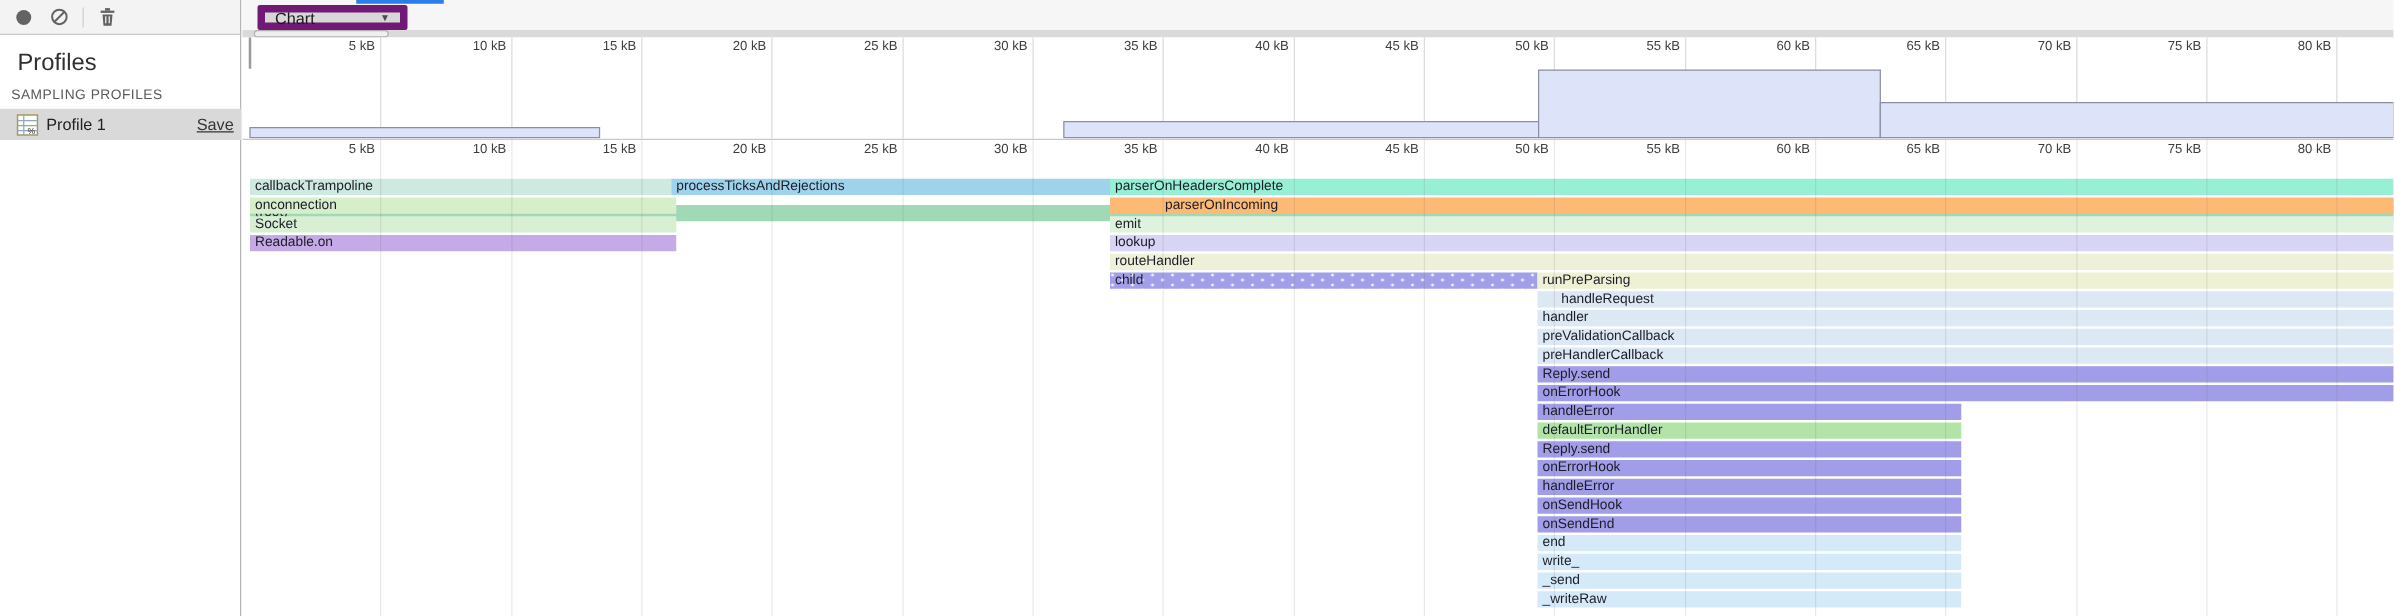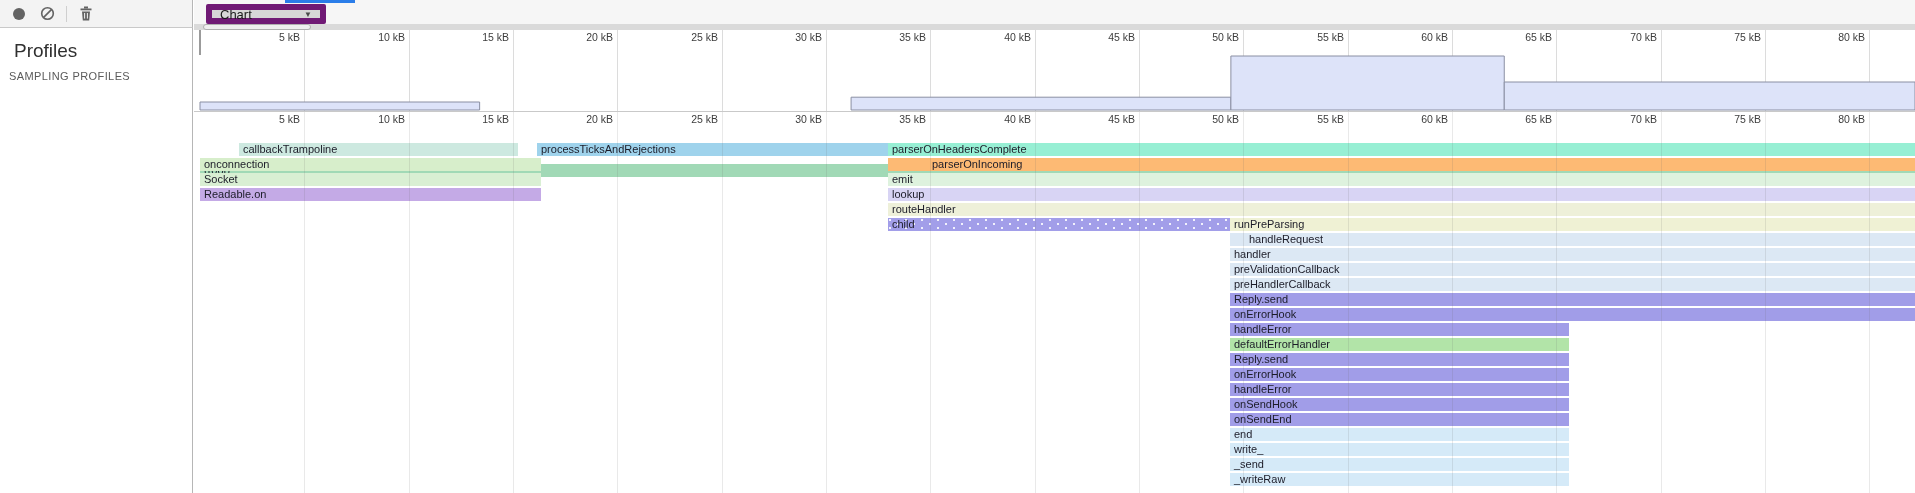--- a/index.html
+++ b/index.html
@@ -101,20 +101,32 @@
   <div class="rheader"></div>
   <div class="tab-indicator"></div>
   <div class="select">
     <span class="lbl">Chart</span>
     <span class="arrow">▼</span>
   </div>
 
   <div class="sidebar">
     <div class="profiles-title">Profiles</div>
     <div class="sampling-head">SAMPLING PROFILES</div>
+    <div class="profile-row">
+      <svg class="picon" viewBox="0 0 18 18">
+        <rect x="1" y="1" width="16" height="16" fill="#fdfdf2" stroke="#a09a6a" stroke-width="1.2"></rect>
+        <line x1="1" y1="5.5" x2="17" y2="5.5" stroke="#8fa8c8" stroke-width="1"></line>
+        <line x1="1" y1="9.5" x2="17" y2="9.5" stroke="#8fa8c8" stroke-width="1"></line>
+        <line x1="1" y1="13.5" x2="17" y2="13.5" stroke="#8fa8c8" stroke-width="1"></line>
+        <line x1="6" y1="1" x2="6" y2="17" stroke="#8fa8c8" stroke-width="1"></line>
+        <text x="9" y="16.2" font-size="7" fill="#333" font-family="Liberation Sans, sans-serif">%</text>
+      </svg>
+      <span class="pname">Profile 1</span>
+      <span class="save">Save</span>
+    </div>
   </div>
 
   <div class="ministrip"></div>
   <div class="minithumb"></div>
 
   <div class="overview"></div>
   <div class="zero-marker"></div>
   <svg class="ovsvg" width="1721" height="81" id="ovsvg">
       <polygon points="6,80 6,72 285.6312,72 285.6312,80" fill="#dde3f9" stroke="#8a8fa3" stroke-width="1"></polygon>
       <polygon points="657.0816,80 657.0816,67.2 1036.8791999999999,67.2 1036.8791999999999,80" fill="#dde3f9" stroke="#8a8fa3" stroke-width="1"></polygon>
@@ -184,21 +196,21 @@
       <div class="tick-label" style="left: 1597px; top: 113px;">70 kB</div>
       <div class="grid-top" style="left: 1765px;"></div>
       <div class="grid-flame" style="left: 1765px;"></div>
       <div class="tick-label" style="left: 1701px; top: 31px;">75 kB</div>
       <div class="tick-label" style="left: 1701px; top: 113px;">75 kB</div>
       <div class="grid-top" style="left: 1869px;"></div>
       <div class="grid-flame" style="left: 1869px;"></div>
       <div class="tick-label" style="left: 1805px; top: 31px;">80 kB</div>
       <div class="tick-label" style="left: 1805px; top: 113px;">80 kB</div>
       <div class="bar" title="(root)" style="left: 200px; top: 128px; width: 1715px; background-color: rgb(161, 217, 182); margin-top: 36px;">(root)</div>
-      <div class="bar" title="callbackTrampoline" style="left: 200px; top: 143px; width: 279px; background-color: rgb(205, 233, 224); margin-left: 39px;">callbackTrampoline</div>
+      <div class="bar" title="callbackTrampoline" style="left: 200px; top: 143px; width: 337px; background-color: rgb(205, 233, 224);">callbackTrampoline</div>
       <div class="bar" title="processTicksAndRejections" style="left: 537px; top: 143px; width: 351px; background-color: rgb(159, 211, 236);">processTicksAndRejections</div>
       <div class="bar" title="parserOnHeadersComplete" style="left: 888px; top: 143px; width: 1027px; background-color: rgb(151, 239, 212);">parserOnHeadersComplete</div>
       <div class="bar" title="onconnection" style="left: 200px; top: 158px; width: 341px; background-color: rgb(215, 238, 203);">onconnection</div>
       <div class="bar" title="parserOnIncoming" style="left: 888px; top: 158px; width: 1173px; background-color: #fdba74; padding-left: 44px;">parserOnIncoming</div>
       <div class="bar" title="Socket" style="left: 200px; top: 173px; width: 341px; background-color: rgb(217, 239, 211);">Socket</div>
       <div class="bar" title="emit" style="left: 888px; top: 173px; width: 1174px; background-color: rgb(222, 242, 222);">emit</div>
       <div class="bar" title="Readable.on" style="left: 200px; top: 188px; width: 341px; background-color: rgb(196, 170, 230);">Readable.on</div>
       <div class="bar" title="lookup" style="left: 888px; top: 188px; width: 1027px; background-color: rgb(216, 212, 244);">lookup</div>
       <div class="bar" title="routeHandler" style="left: 888px; top: 203px; width: 1027px; background-color: rgb(238, 240, 217);">routeHandler</div>
       <div class="bar dots" title="child" style="left: 888px; top: 218px; width: 342px; background-color: rgb(162, 158, 233);">child</div>

